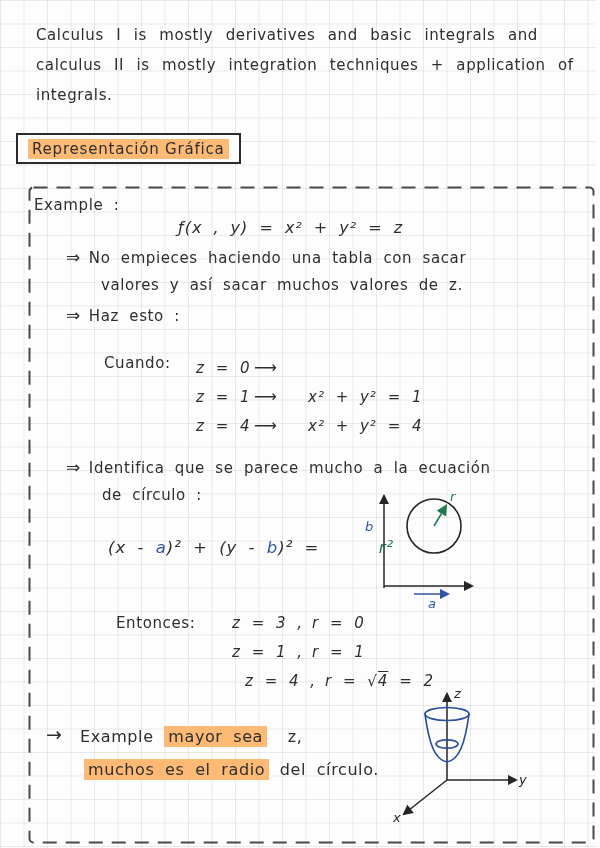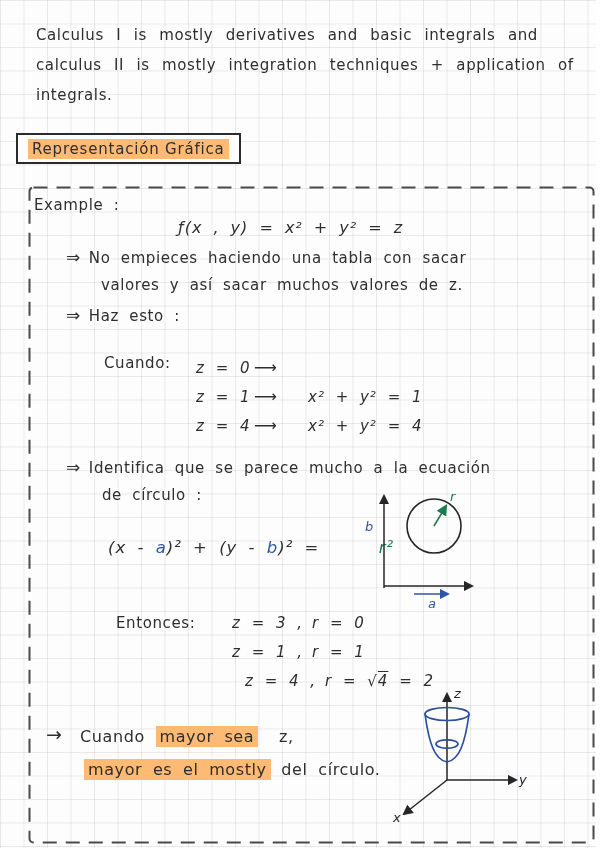--- a/index.html
+++ b/index.html
@@ -132,24 +132,24 @@
   </div>
   <div class="abs hw eq" style="left:232px; top:643px;">
     <span class="ez">z = 1 ,</span><span class="er">r = 1</span>
   </div>
   <div class="abs hw eq" style="left:232px; top:672px;margin-left:13px;">
     <span class="ez">z = 4 ,</span><span class="er"><span>r = √</span><span class="rad">4</span><span> = 2</span></span>
   </div>
 
   <div class="abs concl-arrow" style="left:46px; top:723px;">→</div>
   <div class="abs hw concl" style="left:80px; top:727px;">
-    <span>Cuando </span><span class="hl">mayor sea</span><span class="gap"> z,</span>
+    <span>Example </span><span class="hl">mayor sea</span><span class="gap"> z,</span>
   </div>
   <div class="abs hw concl" style="left:84px; top:760px;">
-    <span class="hl">mayor es el mostly</span><span> del círculo.</span>
+    <span class="hl">muchos es el radio</span><span> del círculo.</span>
   </div>
 
   <svg class="abs" style="left:372px; top:680px;" width="158" height="148" viewBox="0 0 158 148">
     <defs>
       <marker id="ahk2" viewBox="0 0 10 10" refX="8" refY="5" markerWidth="7" markerHeight="7" orient="auto">
         <path d="M0,0 L10,5 L0,10 z" fill="#26262a"></path>
       </marker>
     </defs>
     <line class="axis" x1="75" y1="100" x2="75" y2="14" marker-end="url(#ahk2)"></line>
     <line class="axis" x1="75" y1="100" x2="144" y2="100" marker-end="url(#ahk2)"></line>

